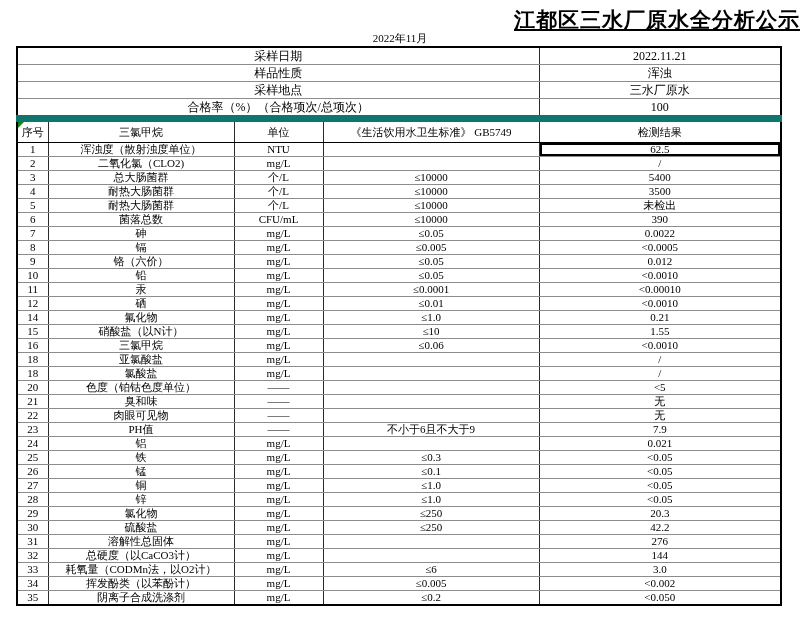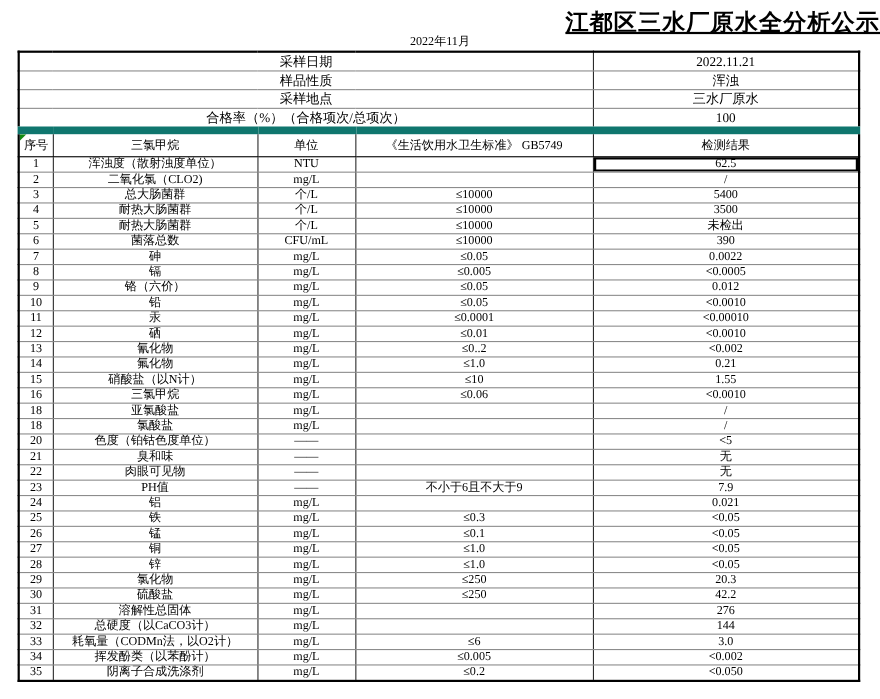--- a/index.html
+++ b/index.html
@@ -156,27 +156,20 @@
         <td class="col-4">&lt;0.00010</td>
       </tr>
       <tr class="data-row">
         <td class="col-0">12</td>
         <td class="col-1">硒</td>
         <td class="col-2">mg/L</td>
         <td class="col-3">≤0.01</td>
         <td class="col-4">&lt;0.0010</td>
       </tr>
       <tr class="data-row">
-        <td class="col-0">13</td>
-        <td class="col-1">氰化物</td>
-        <td class="col-2">mg/L</td>
-        <td class="col-3">≤0..2</td>
-        <td class="col-4">&lt;0.002</td>
-      </tr>
-      <tr class="data-row">
         <td class="col-0">14</td>
         <td class="col-1">氟化物</td>
         <td class="col-2">mg/L</td>
         <td class="col-3">≤1.0</td>
         <td class="col-4">0.21</td>
       </tr>
       <tr class="data-row">
         <td class="col-0">15</td>
         <td class="col-1">硝酸盐（以N计）</td>
         <td class="col-2">mg/L</td>

